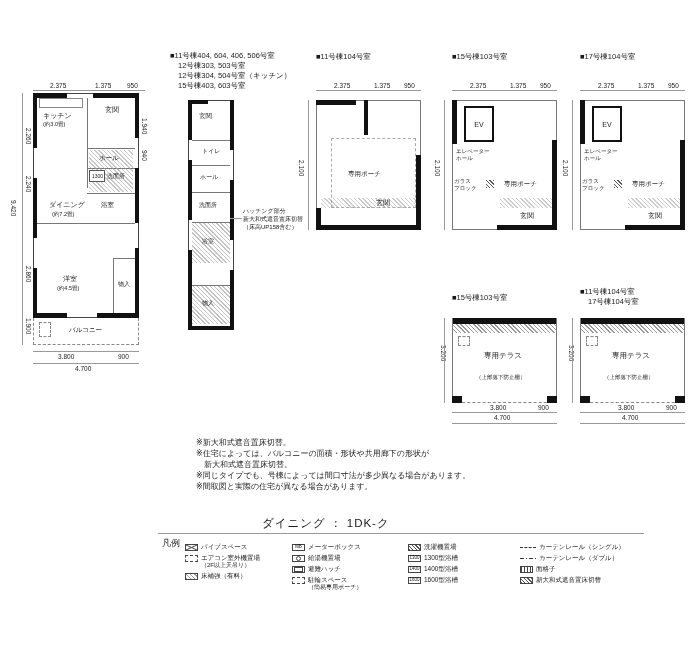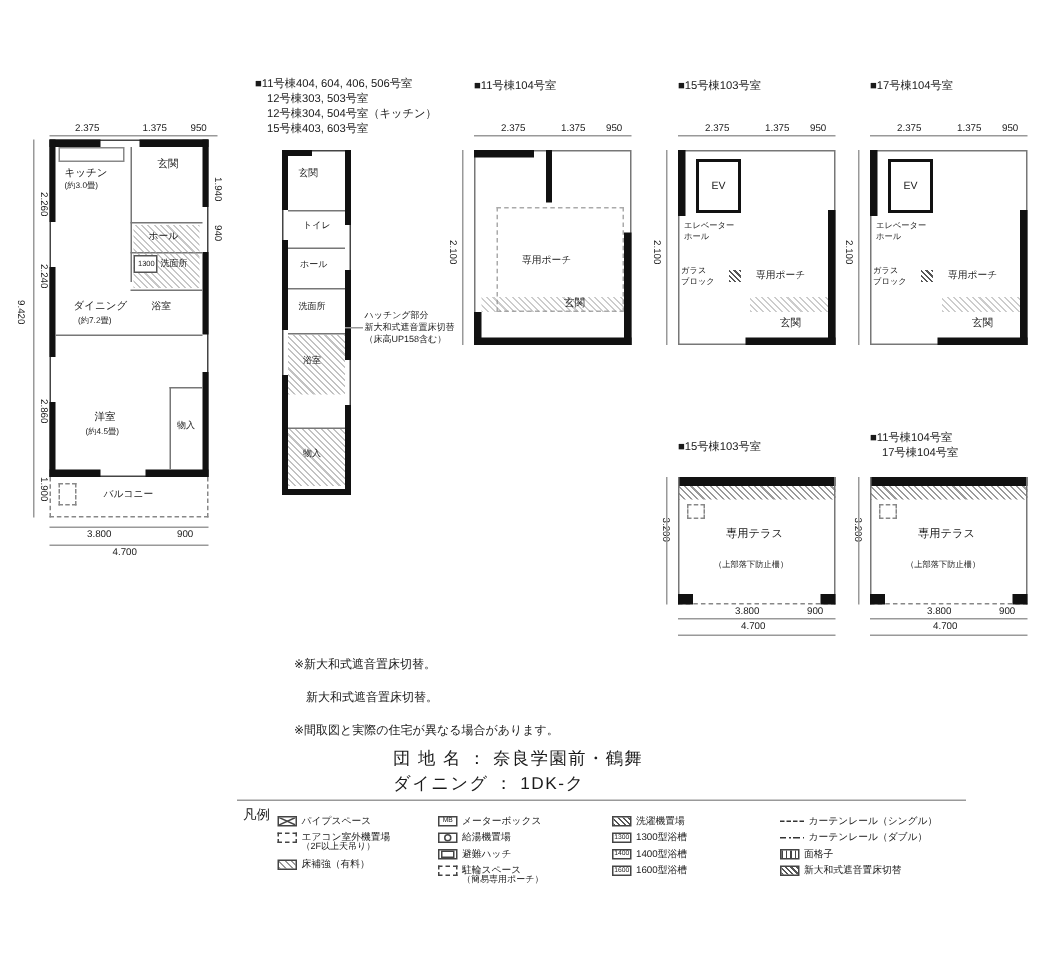--- a/index.html
+++ b/index.html
@@ -238,27 +238,25 @@
   </div>
   <span class="vdim" style="left:568px;top:345px;">3.200</span>
   <div class="dln" style="left:572px;top:318px;width:1px;height:85px;"></div>
   <span class="t fs65" style="left:618px;top:404px;">3.800</span>
   <span class="t fs65" style="left:666px;top:404px;">900</span>
   <div class="dln" style="left:580px;top:412px;width:105px;height:1px;"></div>
   <span class="t fs65" style="left:622px;top:414px;">4.700</span>
   <div class="dln" style="left:580px;top:423px;width:105px;height:1px;"></div>
 
   <div class="t fs8" style="left:196px;top:438px;">※新大和式遮音置床切替。</div>
+  <div class="t fs8" style="left:196px;top:449px;">※住宅によっては、バルコニーの面積・形状や共用廊下の形状が</div>
   <div class="t fs8" style="left:196px;top:460px;">　新大和式遮音置床切替。</div>
+  <div class="t fs8" style="left:196px;top:471px;">※同じタイプでも、号棟によっては間口寸法が多少異なる場合があります。</div>
   <div class="t fs8" style="left:196px;top:482px;">※間取図と実際の住宅が異なる場合があります。</div>
 
-  <div class="t fs11" style="left:262px;top:500px;letter-spacing:1px;">
-    <span>団 地 名 ：</span>
-    <span>奈良学園前・鶴舞</span>
-  </div>
   <div class="t fs11" style="left:262px;top:517px;letter-spacing:1px;">
     <span>ダイニング ：</span>
     <span>1DK-ク</span>
   </div>
 
   <div class="dln" style="left:158px;top:533px;width:486px;height:1px;"></div>
   <div class="t fs9" style="left:162px;top:538px;">凡例</div>
 
   <div class="li" style="left:185px;top:543px;">
     <span class="sym">

